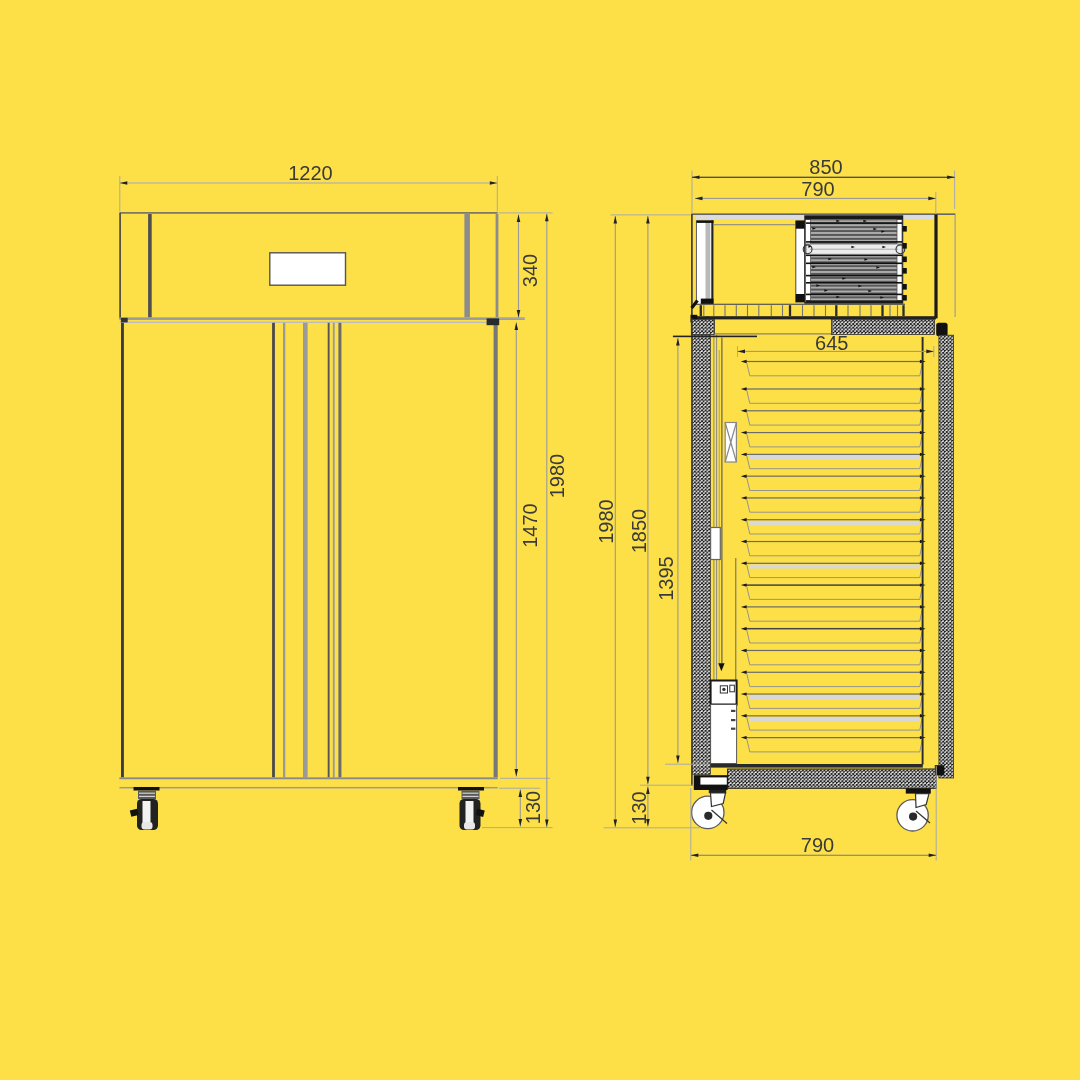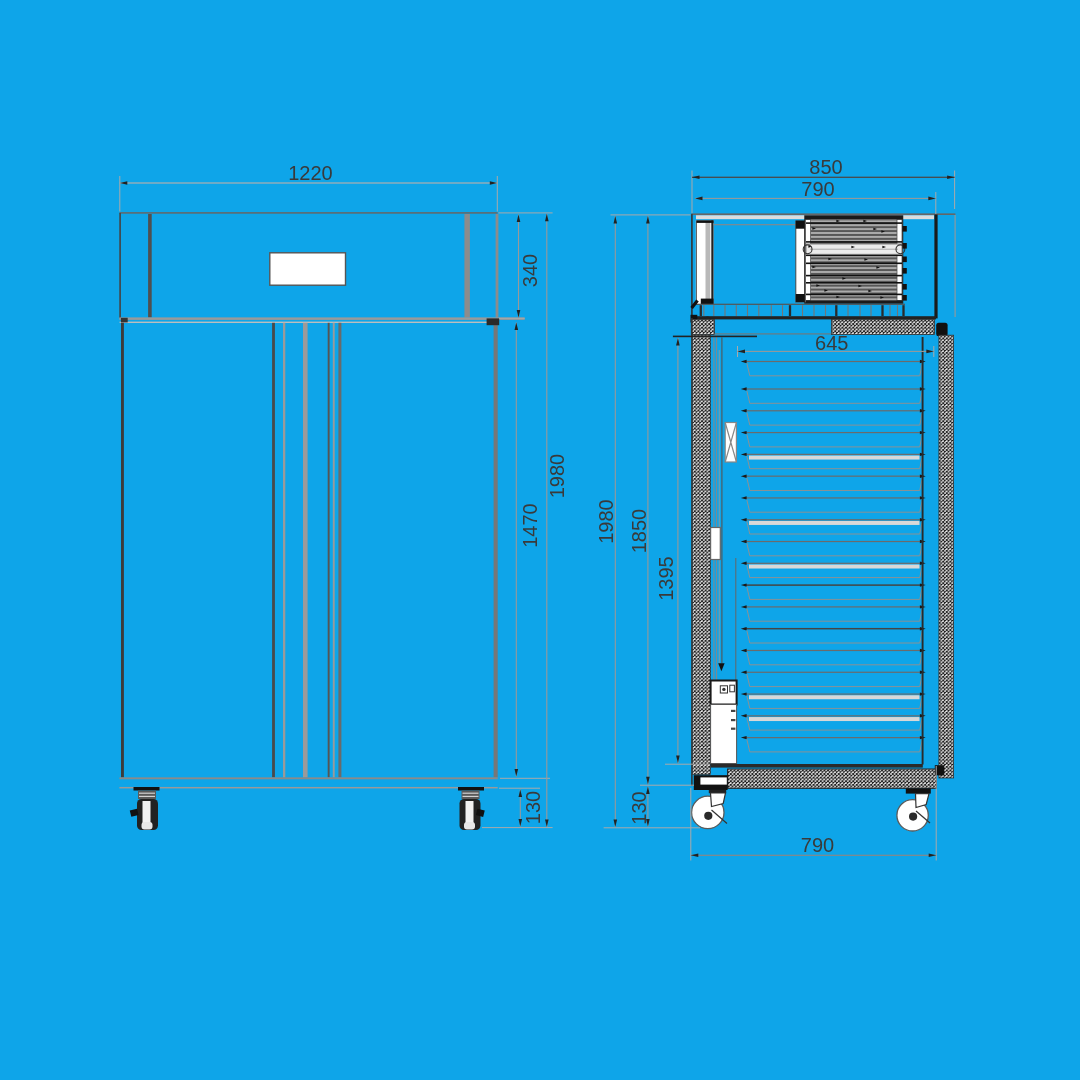--- a/index.html
+++ b/index.html
@@ -1,17 +1,17 @@
 <!DOCTYPE html>
 <html><head>
 <meta charset="utf-8">
 <title>Refrigerator technical drawing</title>
 <style>
   html, body { margin: 0; padding: 0; background: #ffffff; }
-  #canvas { position: relative; width: 1080px; height: 1080px; background: #0ea5e9; overflow: hidden; }
+  #canvas { position: relative; width: 1080px; height: 1080px; background: #fde047; overflow: hidden; }
   svg { font-family: "Liberation Sans", sans-serif; }
 </style>
 </head>
 <body>
 
 <div id="canvas">
 <svg width="1080" height="1080" viewBox="0 0 1080 1080">
 <defs>
 <pattern id="hat" width="3.6" height="3.6" patternUnits="userSpaceOnUse">
           <rect width="3.6" height="3.6" fill="#fdfdfd"></rect>

